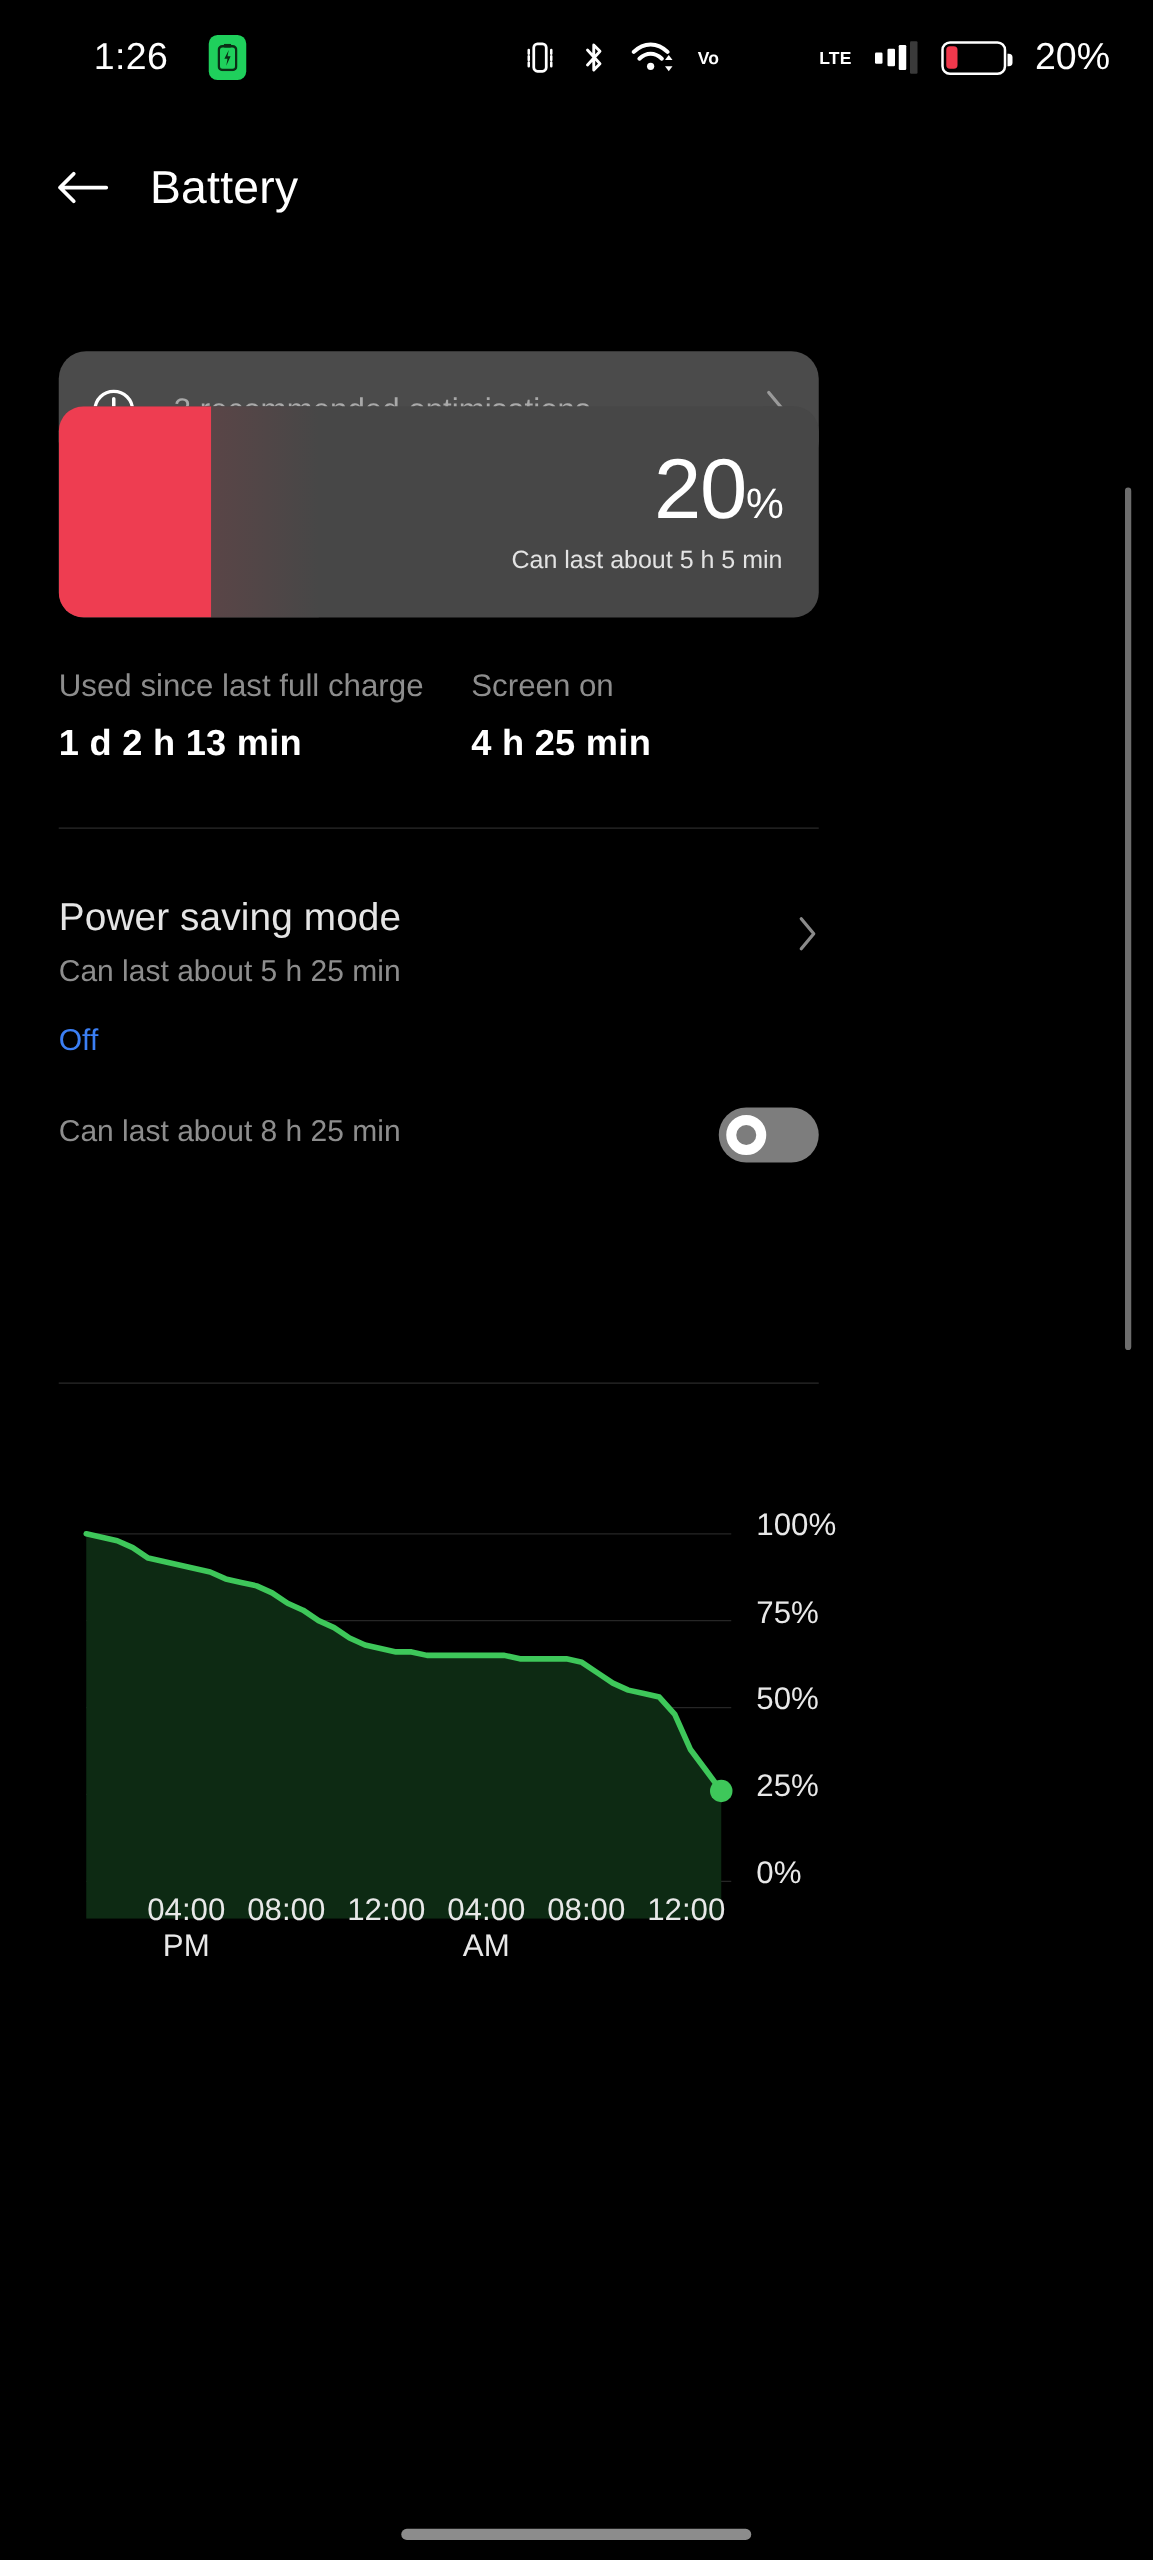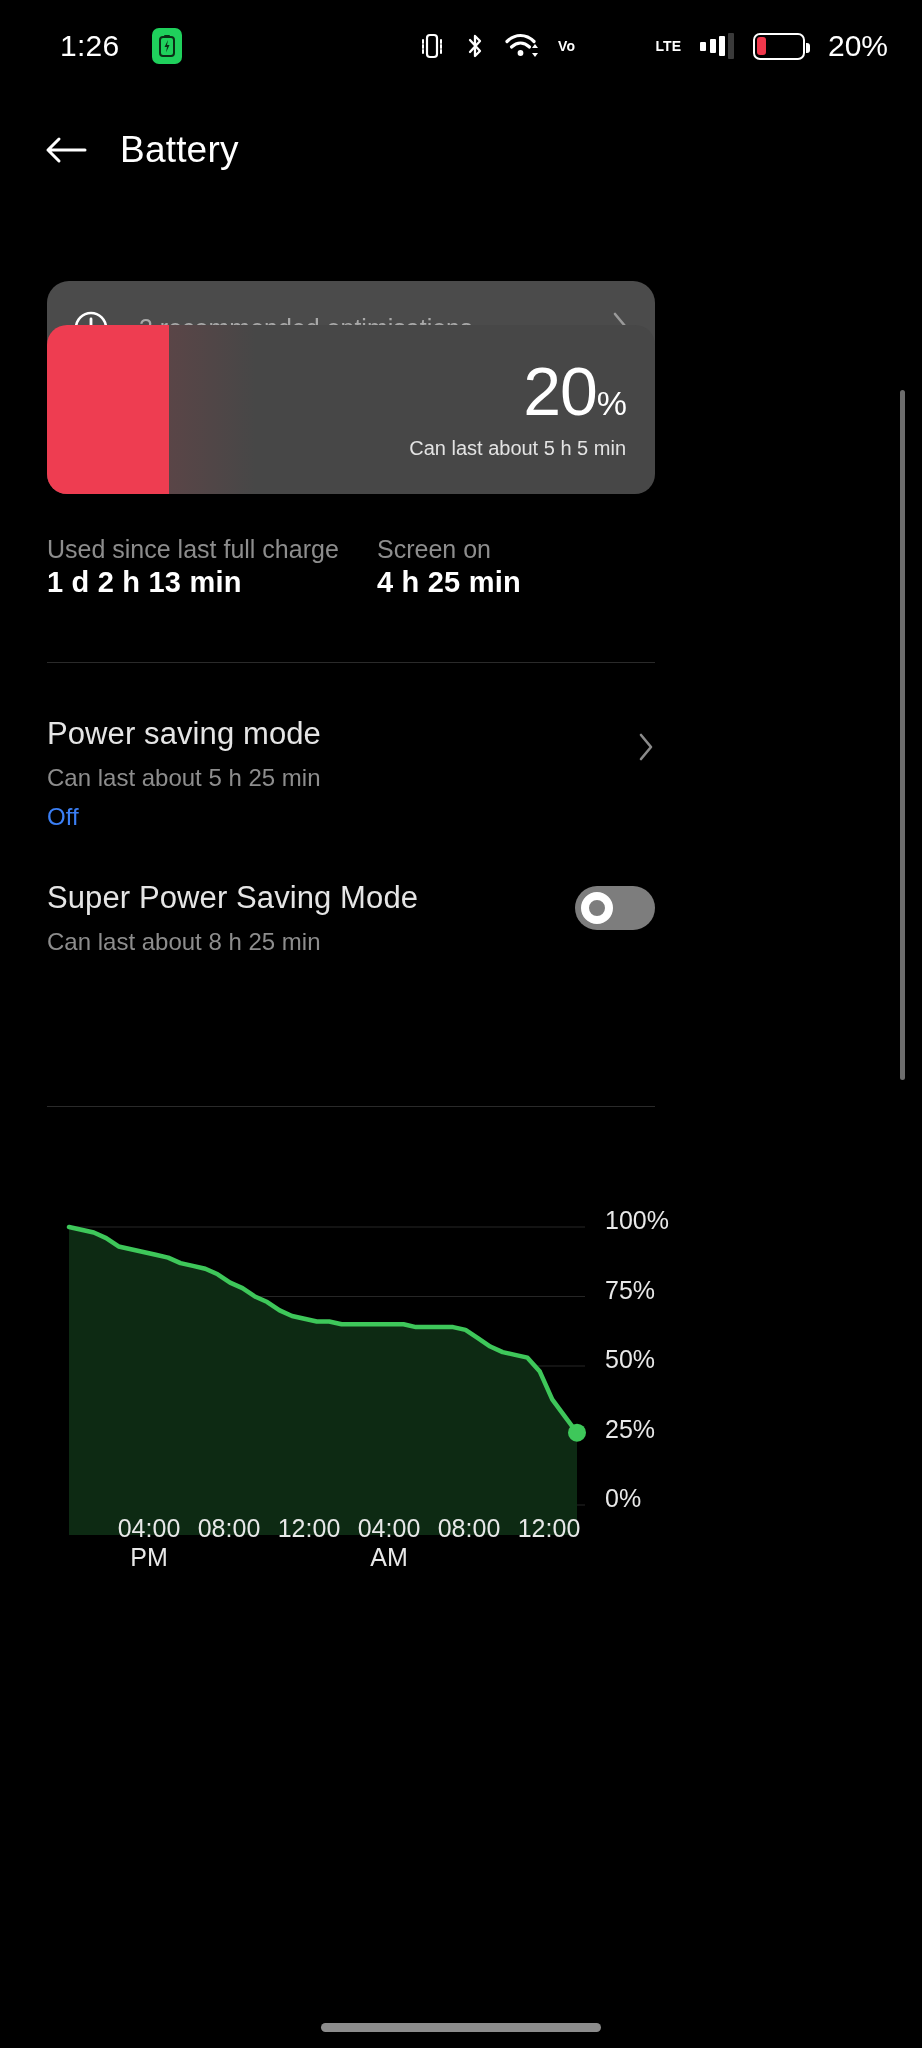--- a/index.html
+++ b/index.html
@@ -10,21 +10,21 @@
     overflow:hidden;
     -webkit-font-smoothing:antialiased;
   }
   .screen { position:relative; width:922px; height:2048px; background:#000; }
 
   
   .statusbar {
     position:absolute; top:0; left:0; width:922px; height:92px;
     display:flex; align-items:center; color:#fff;
   }
-  .sb-left { display:flex; align-items:center; gap:32px; margin-left:60px; }
+  .sb-left { display:flex; align-items:center; gap:32px; margin-left:75px; }
   .sb-clock { font-size:30px; font-weight:500; letter-spacing:.3px; }
   .sb-chip {
     width:30px; height:36px; border-radius:7px; background:#1fd05c;
     display:flex; align-items:center; justify-content:center;
   }
   .sb-chip svg { display:block; }
   .sb-right {
     margin-left:auto; margin-right:34px;
     display:flex; align-items:center; gap:19px;
   }
@@ -94,38 +94,38 @@
     color:#fff; font-weight:300; font-size:68px; line-height:.95;
     letter-spacing:-1px;
   }
   .batt-pct .sym { font-size:34px; font-weight:400; }
   .batt-sub { color:#e3e3e3; font-size:20px; margin-top:13px; }
 
   
   .stats { position:absolute; left:47px; top:535px; width:640px; display:flex; }
   .stat-col:first-child { width:330px; }
   .stat-label { color:#8d8d8d; font-size:25px; }
-  .stat-value { color:#fff; font-size:29px; font-weight:700; margin-top:2px; letter-spacing:.2px;}
+  .stat-value { color:#fff; font-size:29px; font-weight:700; margin-top:15px; letter-spacing:.2px;}
 
   
   .divider {
     position:absolute; left:47px; width:608px; height:1px; background:#2a2a2a;
   }
   .divider.d1 { top:662px; }
   .divider.d2 { top:1106px; }
 
   
   .row {
     position:absolute; left:47px; width:608px;
     display:flex; align-items:flex-start;
   }
   .row .rtxt { flex:1; }
   .row-title { color:#e5e5e5; font-size:31px; font-weight:400; letter-spacing:.1px;}
   .row-sub { color:#8d8d8d; font-size:24px; margin-top:12px; }
-  .row-state { color:#3b7ff5; font-size:24px; margin-top:11px; }
+  .row-state { color:#3b7ff5; font-size:24px; margin-top:27px; }
   .row-chev { margin-top:14px; }
   .row-psm { top:716px; }
   .row-spsm { top:880px; }
   .row-adv { top:1013px; }
   .toggle {
     width:80px; height:44px; border-radius:22px; background:#7d7d7d;
     display:flex; align-items:center; margin-top:6px; padding:0 6px;
   }
   .toggle-knob {
     width:32px; height:32px; border-radius:50%;
@@ -268,21 +268,20 @@
     </div>
     <span class="row-chev">
       <svg width="18" height="34" viewBox="0 0 18 34">
           <path d="M4 5l10 12L4 29" fill="none" stroke="#8a8a8a" stroke-width="2.6" stroke-linecap="round" stroke-linejoin="round"></path>
         </svg>
     </span>
   </div>
 
   <div class="row row-spsm">
     <div class="rtxt">
-      <div class="row-title">Super Power Saving Mode</div>
       <div class="row-sub">Can last about 8 h 25 min</div>
     </div>
     <div class="toggle">
       <div class="toggle-knob"></div>
     </div>
   </div>
 
 
   <div class="divider d2"></div>
 

